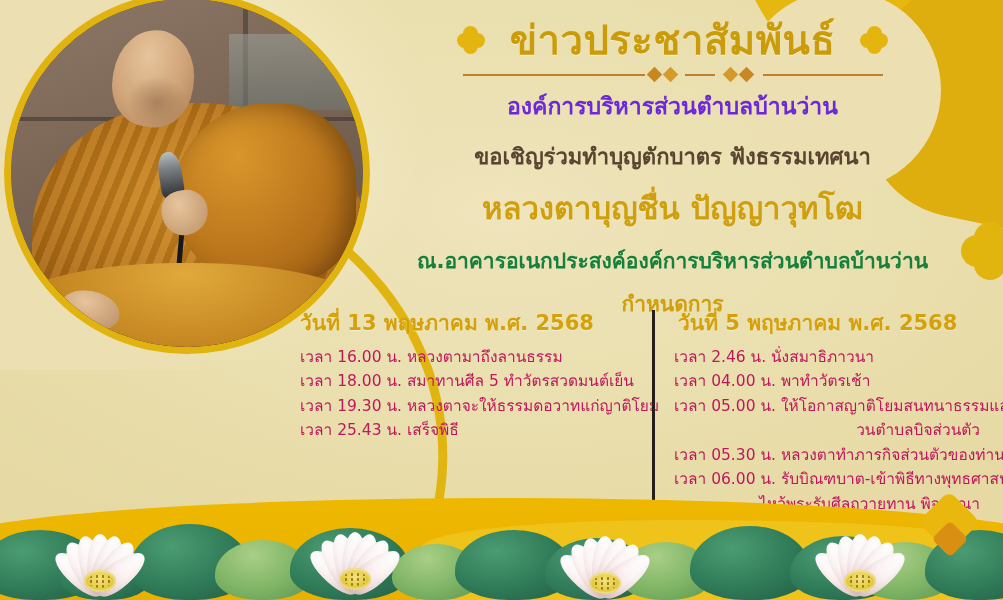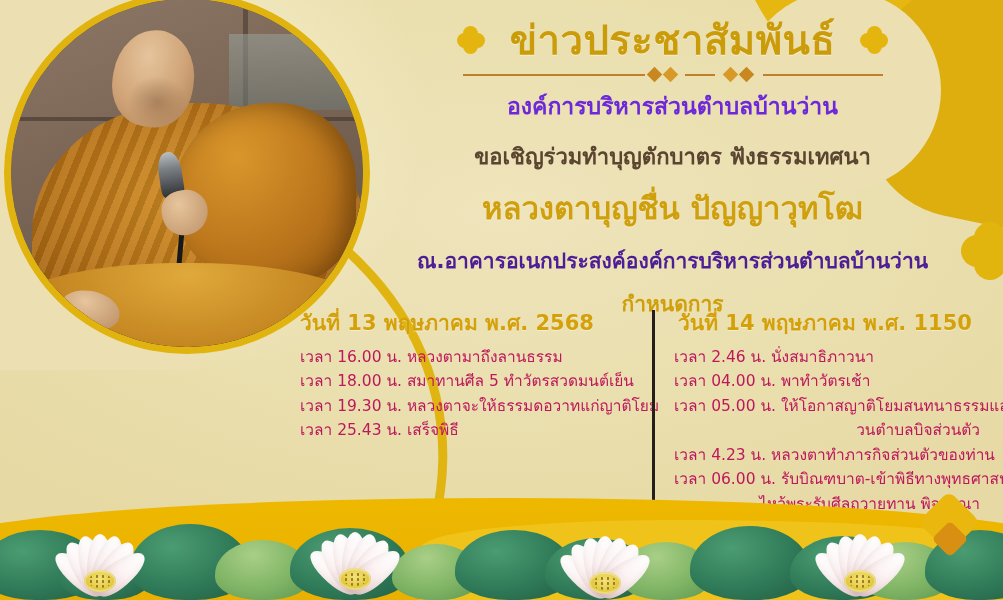--- a/index.html
+++ b/index.html
@@ -243,21 +243,21 @@
   .invite-line {
     font-size: 22px; font-weight: bold; color: #5a4530;
     margin-top: 15px;
   }
   .monk-name {
     font-size: 31px; font-weight: bold; color: #cf9f0c;
     margin-top: 9px;
     text-shadow: 0 1px 0 rgba(255,255,255,.4);
   }
   .venue-line {
-    font-size: 21px; font-weight: bold; color: #4c1d95;
+    font-size: 21px; font-weight: bold; color: #15803d;
     margin-top: 11px;
   }
   .agenda-line {
     font-size: 21px; font-weight: bold; color: #cf9f0c;
     margin-top: 10px;
   }
 
   
   .side-quatrefoil {
     position: absolute; right: -16px; top: 222px;
@@ -449,26 +449,26 @@
   <div class="schedule">
     <div class="col col-left">
       <div class="col-date">วันที่ 13 พฤษภาคม พ.ศ. 2568</div>
       <div class="sched-item">เวลา 16.00 น. หลวงตามาถึงลานธรรม</div>
       <div class="sched-item">เวลา 18.00 น. สมาทานศีล 5 ทำวัตรสวดมนต์เย็น</div>
       <div class="sched-item">เวลา 19.30 น. หลวงตาจะให้ธรรมดอวาทแก่ญาติโยม</div>
       <div class="sched-item">เวลา 25.43 น. เสร็จพิธี</div>
     </div>
 
     <div class="col col-right">
-      <div class="col-date">วันที่ 14 พฤษภาคม พ.ศ. 1150</div>
+      <div class="col-date">วันที่ 5 พฤษภาคม พ.ศ. 2568</div>
       <div class="sched-item">เวลา 2.46 น. นั่งสมาธิภาวนา</div>
       <div class="sched-item">เวลา 04.00 น. พาทำวัตรเช้า</div>
       <div class="sched-item">เวลา 05.00 น. ให้โอกาสญาติโยมสนทนาธรรมและ</div>
       <div class="sched-item cont">วนตำบลบิจส่วนตัว</div>
-      <div class="sched-item">เวลา 4.23 น. หลวงตาทำภารกิจส่วนตัวของท่าน</div>
+      <div class="sched-item">เวลา 05.30 น. หลวงตาทำภารกิจส่วนตัวของท่าน</div>
       <div class="sched-item">เวลา 06.00 น. รับบิณฑบาต-เข้าพิธีทางพุทธศาสนา</div>
       <div class="sched-item cont">ไหว้พระรับศีลถวายทาน พิจารณา</div>
       <div class="sched-item cont">อาหาร อนุโมทนาบุญให้พร</div>
     </div>
   </div>
   <div class="col-divider"></div>
 
   <div class="bottom-band">
     <div class="band-gold"></div>
     <div class="band-gold2"></div>

